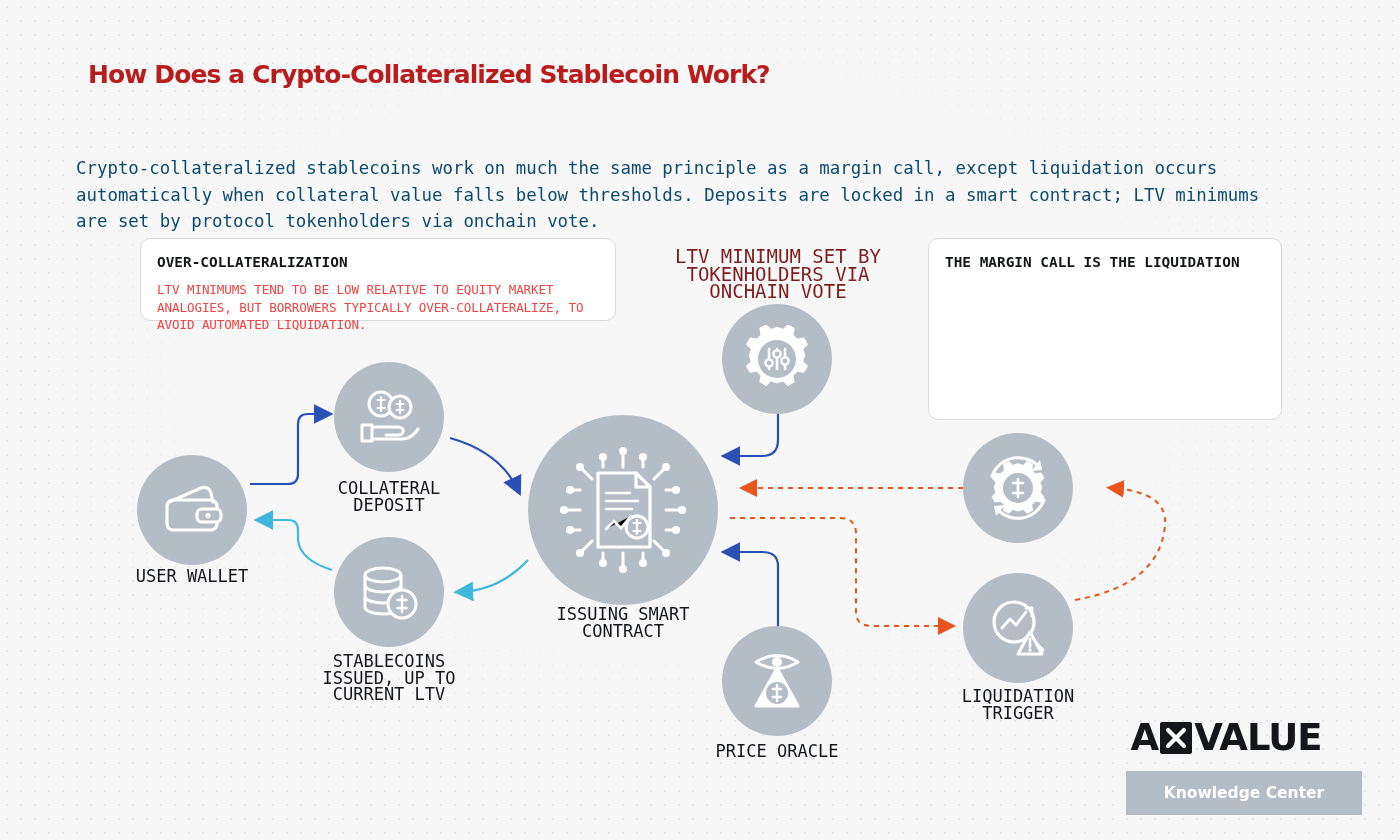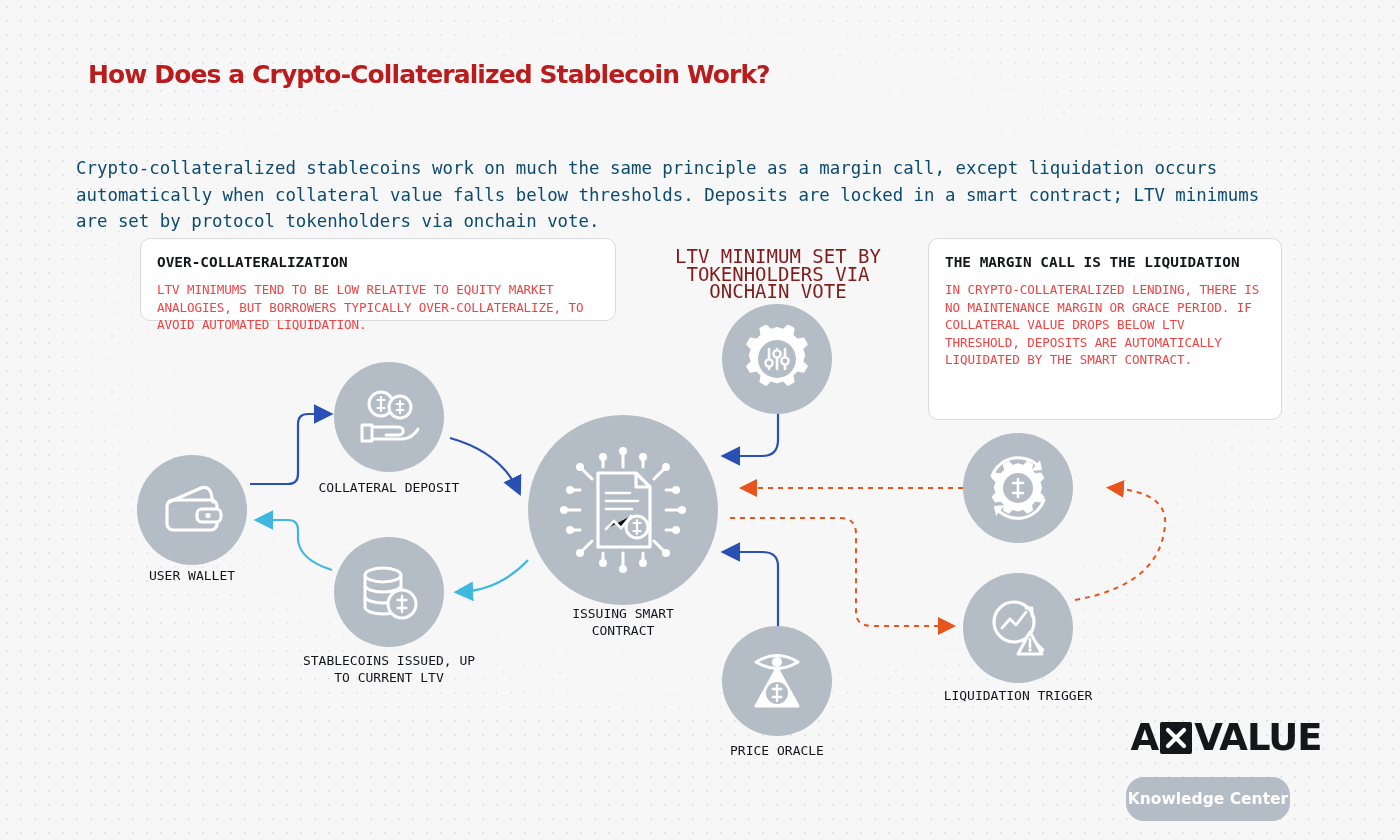--- a/index.html
+++ b/index.html
@@ -101,21 +101,21 @@
     border-radius: 50%;
     background: #b4bcc6;
     display: flex;
     align-items: center;
     justify-content: center;
   }
   .node svg { display: block; }
   .node-label {
     position: absolute;
     font-family: "DejaVu Sans Mono", monospace;
-    font-size: 13px;
+    font-size: 17px;
     line-height: 16.6px;
     color: #14161a;
     text-align: center;
     letter-spacing: 0px;
   }
 
   #logo-wrap {
     position: absolute;
     left: 1126px;
     top: 716px;
@@ -127,30 +127,29 @@
     font-weight: bold;
     font-size: 37px;
     letter-spacing: -1px;
     color: #14161a;
     display: flex;
     align-items: center;
     justify-content: center;
     gap: 1px;
   }
   #kc-bar {
-    margin-top: 18px;
+    margin-top: 12px;
     background: #b4bcc6;
     color: #ffffff;
     font-family: "DejaVu Sans", sans-serif;
     font-weight: bold;
     font-size: 15.5px;
     padding: 13px 0 13px 0;
-    width: 164px;
+    width: 236px;
     text-align: center;
-    border-radius: 18px;
   }
   svg.connectors {
     position: absolute;
     left: 0; top: 0;
     width: 1400px; height: 840px;
     pointer-events: none;
   }
 </style>
 </head>
 <body>
@@ -194,21 +193,20 @@
     <path d="M1075 600 Q1160 585 1165 525 Q1168 492 1112 488" fill="none" stroke="#e8551c" stroke-width="2" stroke-dasharray="5 5" marker-end="url(#ah-orange)"></path>
   </svg>
 
   <div class="card" id="card-over">
     <div class="card-title">OVER-COLLATERALIZATION</div>
     <div class="card-body">LTV MINIMUMS TEND TO BE LOW RELATIVE TO EQUITY MARKET ANALOGIES, BUT BORROWERS TYPICALLY OVER-COLLATERALIZE, TO AVOID AUTOMATED LIQUIDATION.</div>
   </div>
 
   <div class="card" id="card-margin">
     <div class="card-title">THE MARGIN CALL IS THE LIQUIDATION</div>
-    <div class="card-body">IN CRYPTO-COLLATERALIZED LENDING, THERE IS NO MAINTENANCE MARGIN OR GRACE PERIOD. IF COLLATERAL VALUE DROPS BELOW LTV THRESHOLD, DEPOSITS ARE AUTOMATICALLY LIQUIDATED BY THE SMART CONTRACT.</div>
   </div>
 
   <div class="plain-label" id="label-ltv">LTV MINIMUM SET BY TOKENHOLDERS VIA ONCHAIN VOTE</div>
 
   <div class="node" style="left:137px; top:455px; width:110px; height:110px;">
     <span>
       <svg width="62" height="56" viewBox="0 0 62 56">
         <path d="M8 20 L40 6 C45 4 49 7 50 11 L52 20" fill="none" stroke="#ffffff" stroke-width="3.2" stroke-linecap="round" stroke-linejoin="round"></path>
         <rect x="6" y="18" width="50" height="30" rx="6" fill="none" stroke="#ffffff" stroke-width="3.2"></rect>
         <rect x="36" y="27" width="24" height="13" rx="5" fill="#b4bcc6" stroke="#ffffff" stroke-width="3.2"></rect>

